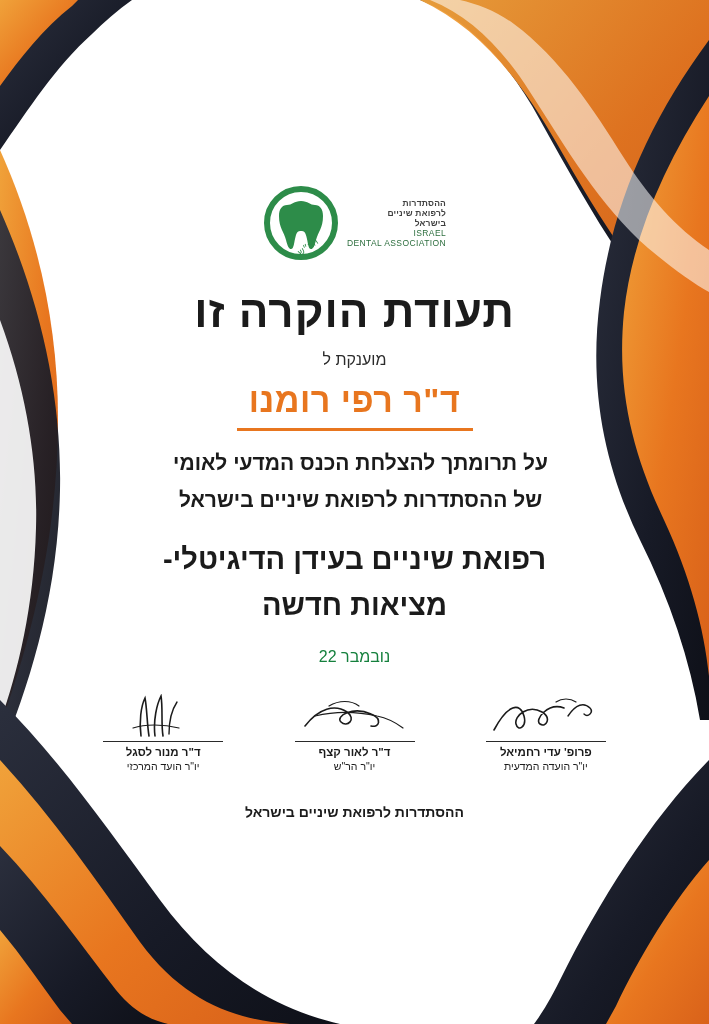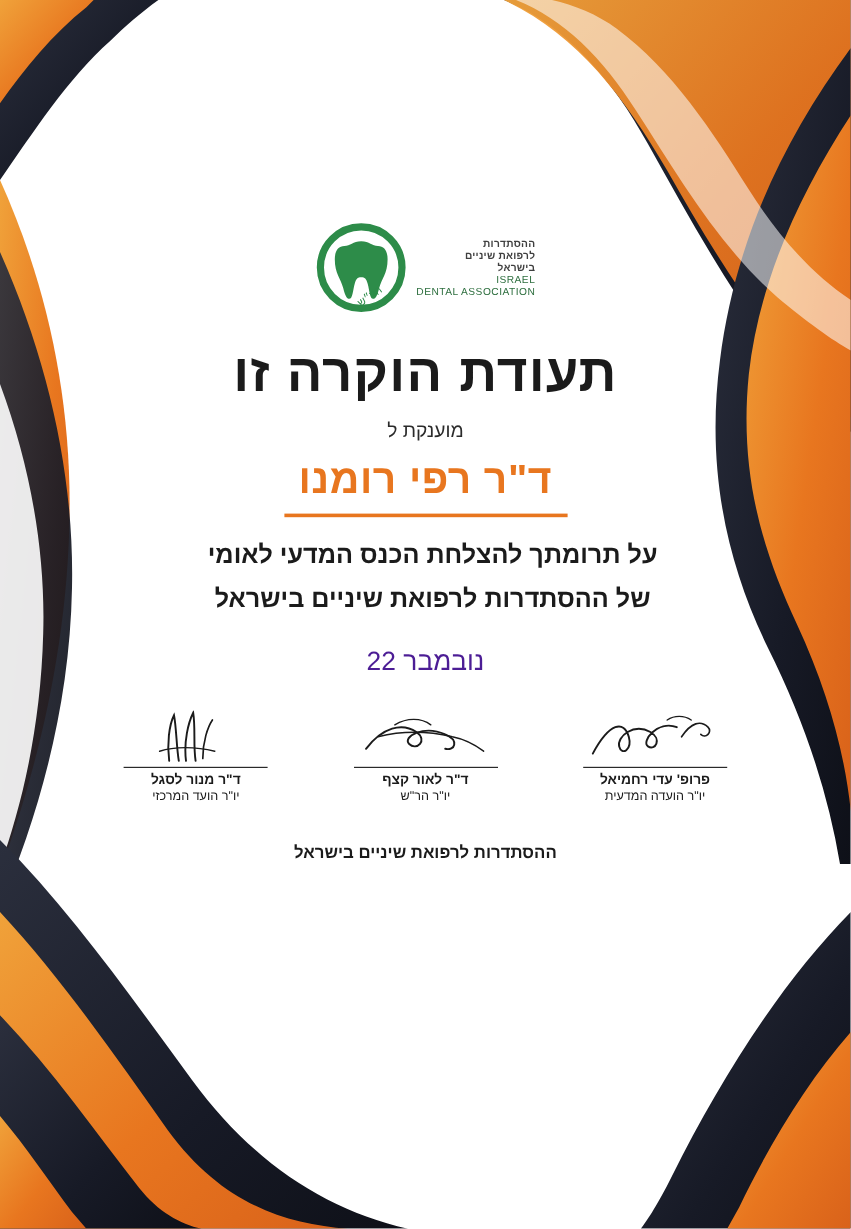--- a/index.html
+++ b/index.html
@@ -134,22 +134,22 @@
     line-height: 1.45;
     max-width: 620px;
   }
   .subject .l2 {
     display: block;
     margin-top: 4px;
   }
 
   .date {
     margin-top: 22px;
-    font-size: 22px;
-    color: #4c1d95;
+    font-size: 16px;
+    color: #15803d;
     direction: rtl;
   }
 
   
   .signatures {
     margin-top: 28px;
     width: 520px;
     display: flex;
     flex-direction: row;
     justify-content: center;
@@ -262,20 +262,24 @@
     <div class="title">תעודת הוקרה זו</div>
 
     <div class="awarded-to">מוענקת ל</div>
 
     <div class="recipient">ד"ר רפי רומנו</div>
     <div class="rule"></div>
 
     <div class="body-line">על תרומתך להצלחת הכנס המדעי לאומי</div>
     <div class="body-line second">של ההסתדרות לרפואת שיניים בישראל</div>
 
+    <div class="subject">
+      <span>רפואת שיניים בעידן הדיגיטלי-</span>
+      <span class="l2">מציאות חדשה</span>
+    </div>
 
     <div class="date">נובמבר 22</div>
 
     <div class="signatures">
 
       <div class="sig">
         <div class="sig-mark">
           <svg viewBox="0 0 120 46" xmlns="http://www.w3.org/2000/svg" aria-hidden="true">
             <path d="M8,36 C22,10 34,8 38,22 C41,33 32,38 30,30 C28,22 42,10 56,18 C66,24 60,34 54,30 C48,26 62,8 78,14" fill="none" stroke="#1b1b1b" stroke-width="1.6" stroke-linecap="round"></path>
             <path d="M82,22 C90,10 98,8 104,14 C108,18 102,24 98,20" fill="none" stroke="#1b1b1b" stroke-width="1.4" stroke-linecap="round"></path>

